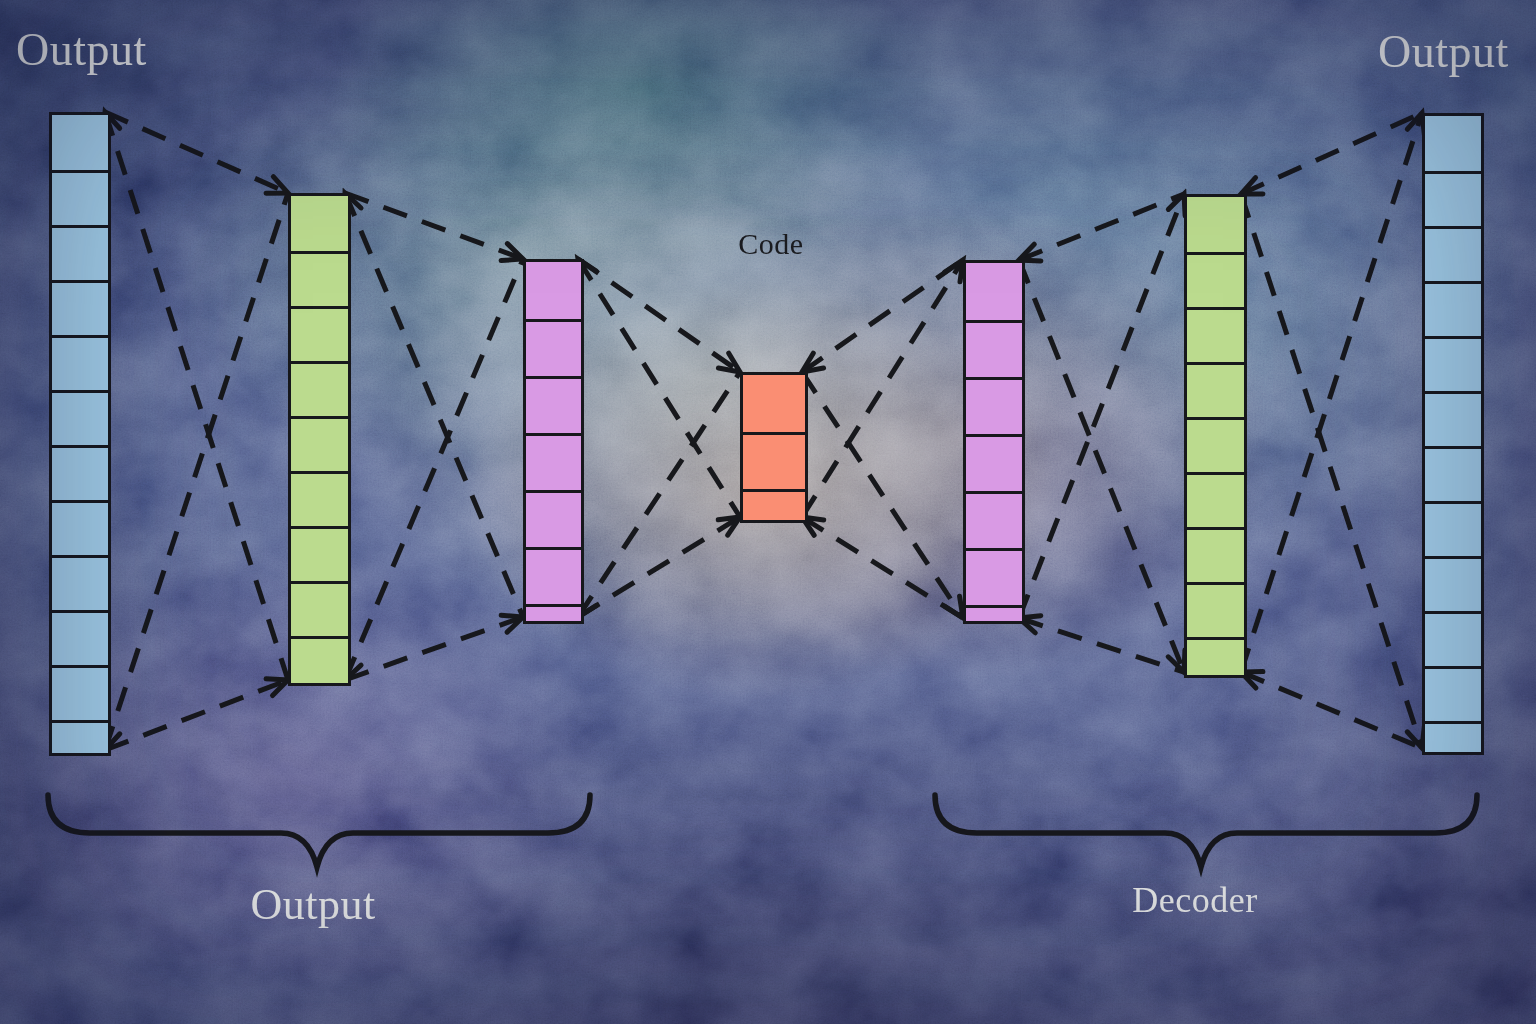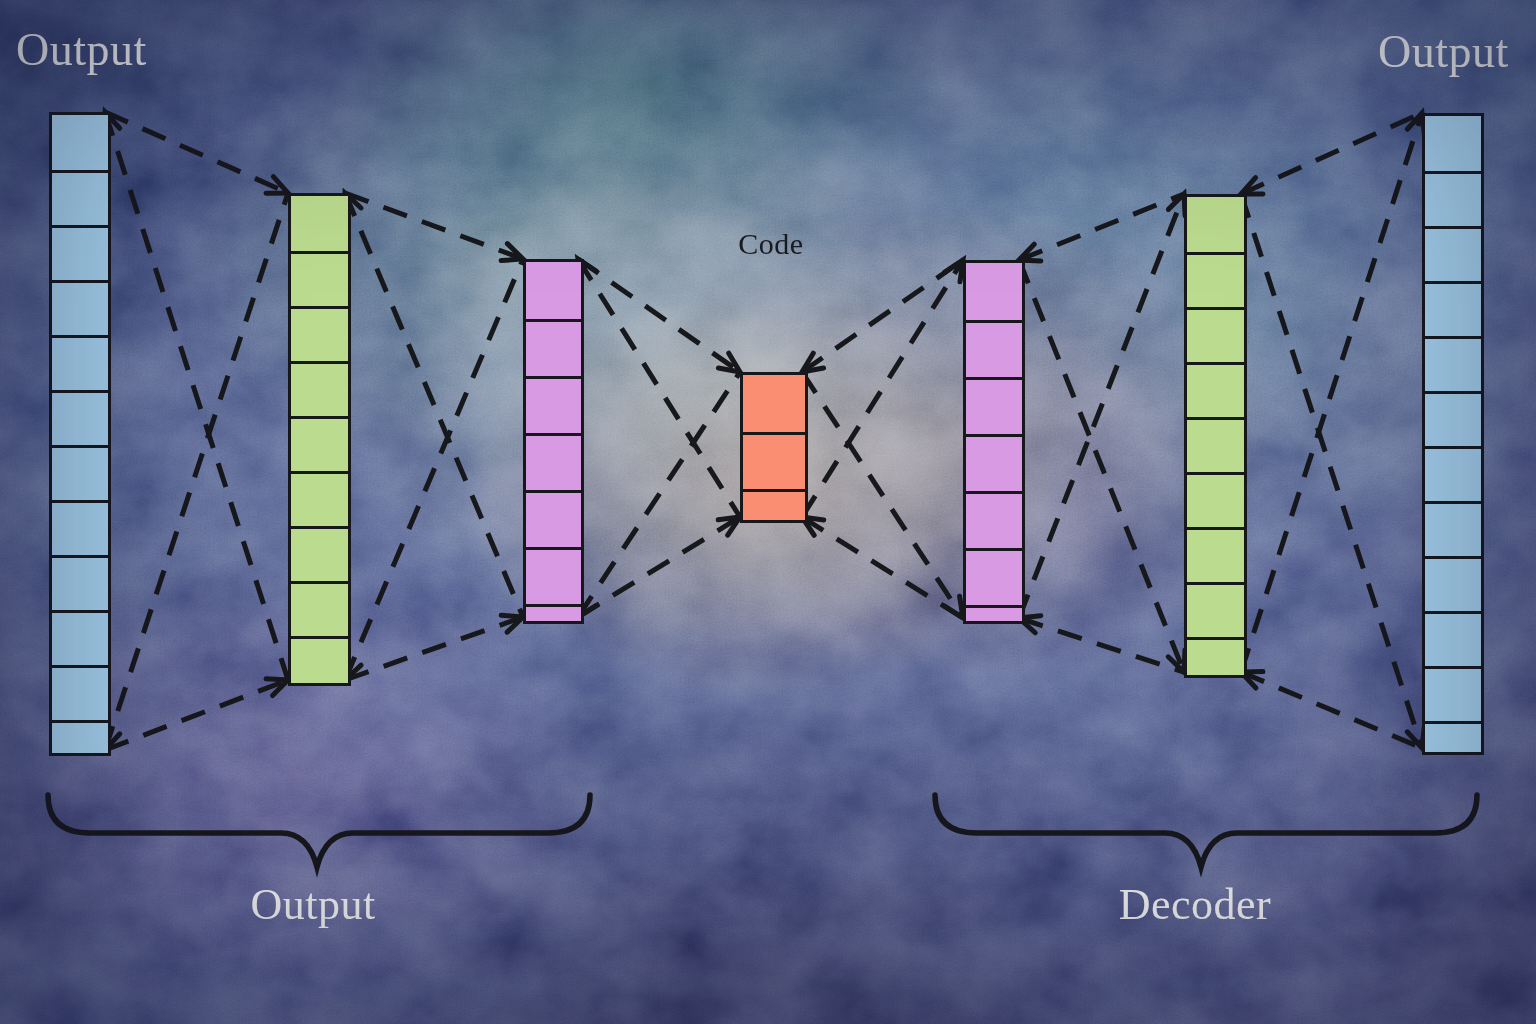--- a/index.html
+++ b/index.html
@@ -40,21 +40,21 @@
   .diagram-label{
     position:absolute; color:#eef0ee; font-size:46px; line-height:1.05;
     letter-spacing:0.5px; white-space:nowrap;
   }
   .label-dark{ color:#1b1c20; }
   .label-centered{ transform:translateX(-50%); }
   #code-label{ left:771px; top:228px; font-size:30px; }
   #input-label{ left:16px; top:26px; }
   #output-label{ left:1378px; top:28px; }
   #encoder-label{ left:313px; top:882px; font-size:44px; }
-  #decoder-label{ left:1195px; top:882px; font-size:44px; }
+  #decoder-label{ left:1195px; top:882px; font-size:36px; }
 </style>
 </head>
 <body>
 
 <div id="stage">
 
   <svg class="texture-svg" width="1536" height="1024">
     <defs>
       <filter id="blotch" x="0" y="0" width="100%" height="100%">
         <feTurbulence type="fractalNoise" baseFrequency="0.011 0.014" numOctaves="4" seed="7" result="n"></feTurbulence>

